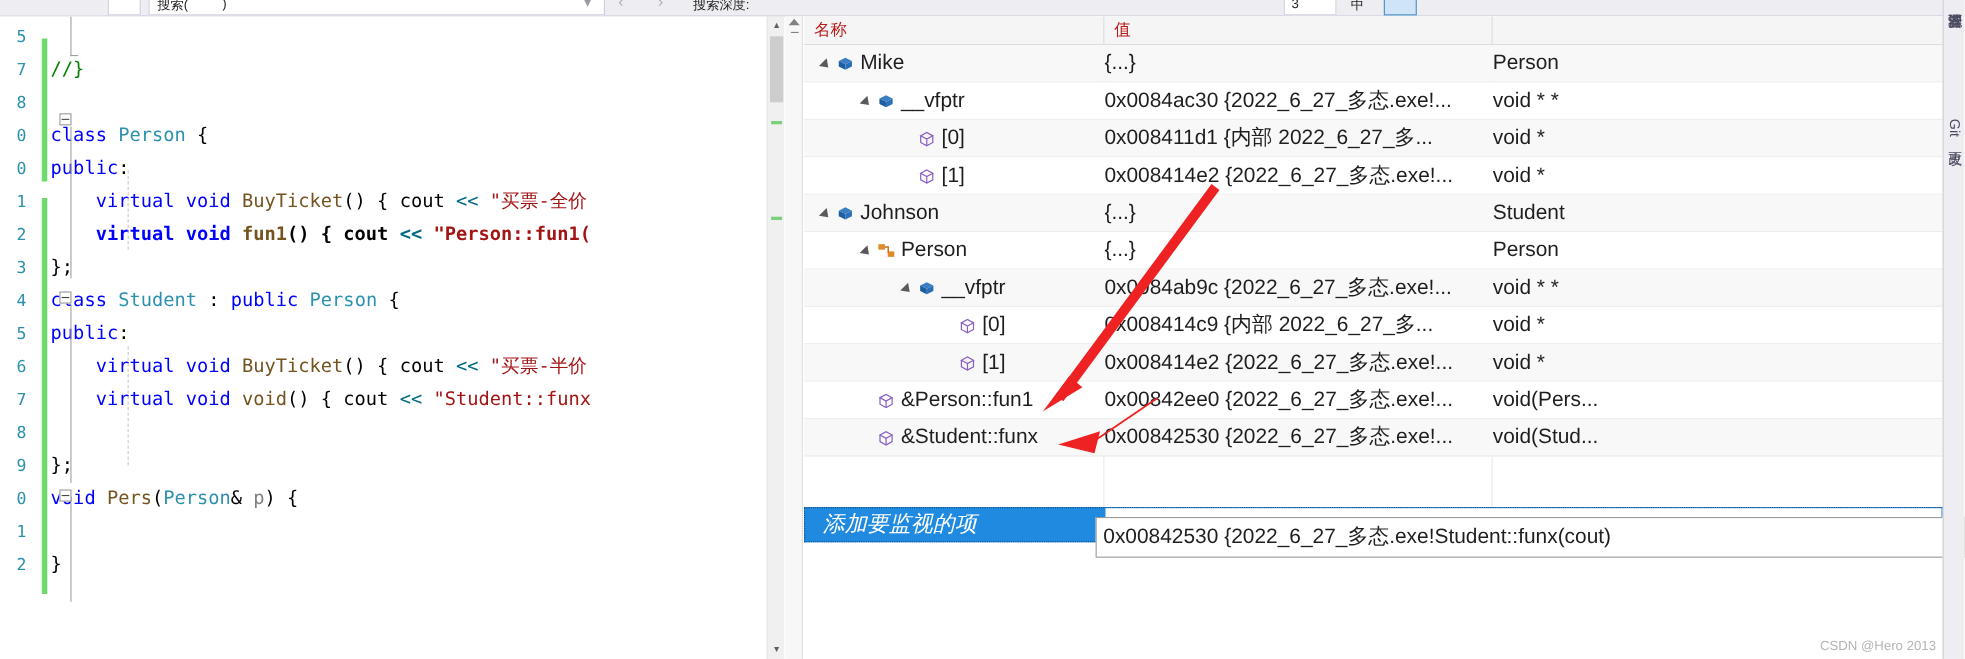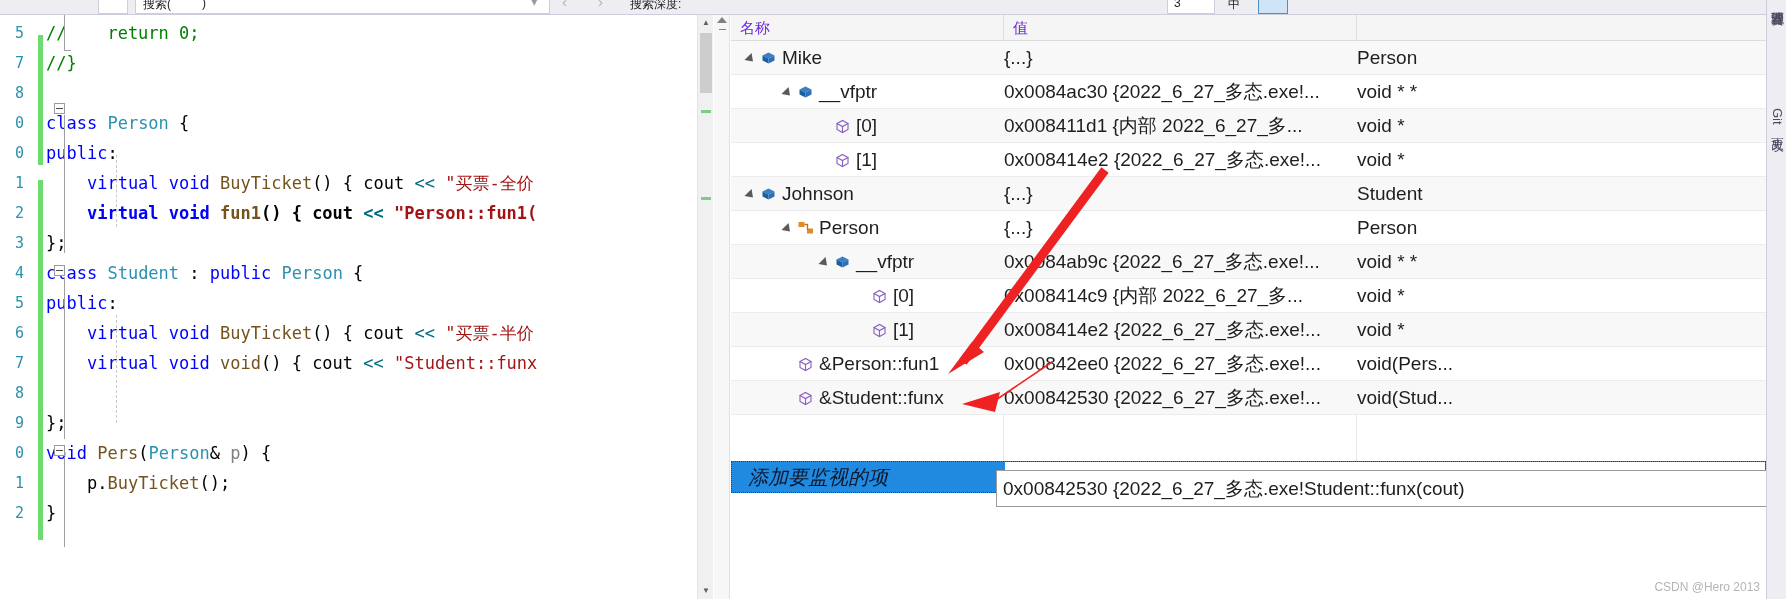--- a/index.html
+++ b/index.html
@@ -137,21 +137,21 @@
   .watch-inner {
     position: absolute; left: 17px; top: 0; width: 1035px; height: 584px;
     background: #ffffff;
   }
   .wgrid-header {
     position: absolute; left: 0; top: 0; width: 1035px; height: 26px;
     background: #f5f5f5; border-bottom: 1px solid #dcdcdc; box-sizing: border-box;
   }
   .wh-cell {
     position: absolute; top: 0; height: 25px; line-height: 25px;
-    font-size: 15px; color: #6d28d9; padding-left: 9px;
+    font-size: 15px; color: #b91c1c; padding-left: 9px;
     box-sizing: border-box; border-right: 1px solid #dcdcdc;
   }
   .wrow {
     position: absolute; left: 0; width: 1035px; height: 34px;
     box-sizing: border-box;
   }
   .wrow.alt { background: #f8f8f8; }
   .wrow.plainbg { background: #ffffff; }
   .wrow .divider {
     position: absolute; left: 0; bottom: 0; width: 1035px; height: 1px;
@@ -186,21 +186,21 @@
   .cube svg { display: block; }
 
   
   .wrow-selected {
     position: absolute; left: 0; height: 32px; width: 1035px;
     background: #1f8ae0;
     border: 1px dotted #0c4d86; box-sizing: border-box;
   }
   .wrow-selected .label {
     position: absolute; left: 16px; top: 0; height: 30px; line-height: 30px;
-    font-size: 20px; font-style: italic; color: #0f172a; white-space: nowrap;
+    font-size: 20px; font-style: italic; color: #ffffff; white-space: nowrap;
   }
   .wrow-selected .valcell {
     position: absolute; left: 273px; top: 0; width: 760px; height: 30px;
     background: #ffffff;
   }
 
   
   .tooltip {
     position: absolute; left: 996px; top: 470px; width: 790px; height: 37px;
     background: #ffffff; border: 1px solid #9a9a9a; box-sizing: border-box;
@@ -272,36 +272,34 @@
         <div class="ln" style="top: 393px;">9</div>
         <div class="ln" style="top: 423px;">0</div>
         <div class="ln" style="top: 453px;">1</div>
         <div class="ln" style="top: 483px;">2</div>
       </div>
 
     <div class="changebar" style="top:20px; height:130px;"></div>
     <div class="changebar" style="top:165px; height:360px;"></div>
 
     <div class="codelines">
-        <div class="cl" style="top: 3px;"><span class="cmt">//    return 0;</span></div>
         <div class="cl" style="top: 33px;"><span class="cmt">//}</span></div>
         <div class="cl" style="top: 63px;"></div>
         <div class="cl" style="top: 93px;"><span class="kw">class </span><span class="type">Person</span><span class="plain"> {</span></div>
         <div class="cl" style="top: 123px;"><span class="kw">public</span><span class="plain">:</span></div>
         <div class="cl" style="top: 153px;"><span class="kw">    virtual void </span><span class="fn">BuyTicket</span><span class="plain">() { cout </span><span class="op">&lt;&lt;</span><span class="str"> "买票-全价</span></div>
         <div class="cl" style="top: 183px; font-weight: bold;"><span class="kw">    virtual void </span><span class="fn">fun1</span><span class="plain">() { cout </span><span class="op">&lt;&lt;</span><span class="str"> "Person::fun1(</span></div>
         <div class="cl" style="top: 213px;"><span class="plain">};</span></div>
         <div class="cl" style="top: 243px;"><span class="kw">class </span><span class="type">Student</span><span class="plain"> : </span><span class="kw">public </span><span class="type">Person</span><span class="plain"> {</span></div>
         <div class="cl" style="top: 273px;"><span class="kw">public</span><span class="plain">:</span></div>
         <div class="cl" style="top: 303px;"><span class="kw">    virtual void </span><span class="fn">BuyTicket</span><span class="plain">() { cout </span><span class="op">&lt;&lt;</span><span class="str"> "买票-半价</span></div>
         <div class="cl" style="top: 333px;"><span class="kw">    virtual void </span><span class="fn">void</span><span class="plain">() { cout </span><span class="op">&lt;&lt;</span><span class="str"> "Student::funx</span></div>
         <div class="cl" style="top: 363px;"></div>
         <div class="cl" style="top: 393px;"><span class="plain">};</span></div>
         <div class="cl" style="top: 423px;"><span class="kw">void </span><span class="fn">Pers</span><span class="plain">(</span><span class="type">Person</span><span class="plain">&amp; </span><span class="par">p</span><span class="plain">) {</span></div>
-        <div class="cl" style="top: 453px;"><span class="plain">    p.</span><span class="fn">BuyTicket</span><span class="plain">();</span></div>
         <div class="cl" style="top: 483px;"><span class="plain">}</span></div>
       </div>
 
     <div class="fold" style="left:54px; top:88px;"></div>
     <div class="fold" style="left:54px; top:250px;"></div>
     <div class="fold" style="left:54px; top:430px;"></div>
 
     <div class="vline cap" style="left:64px; top:0px;   height:36px;"></div>
     <div class="vline" style="left:64px; top:100px; height:138px;"></div>
     <div class="vline" style="left:64px; top:262px; height:162px;"></div>

